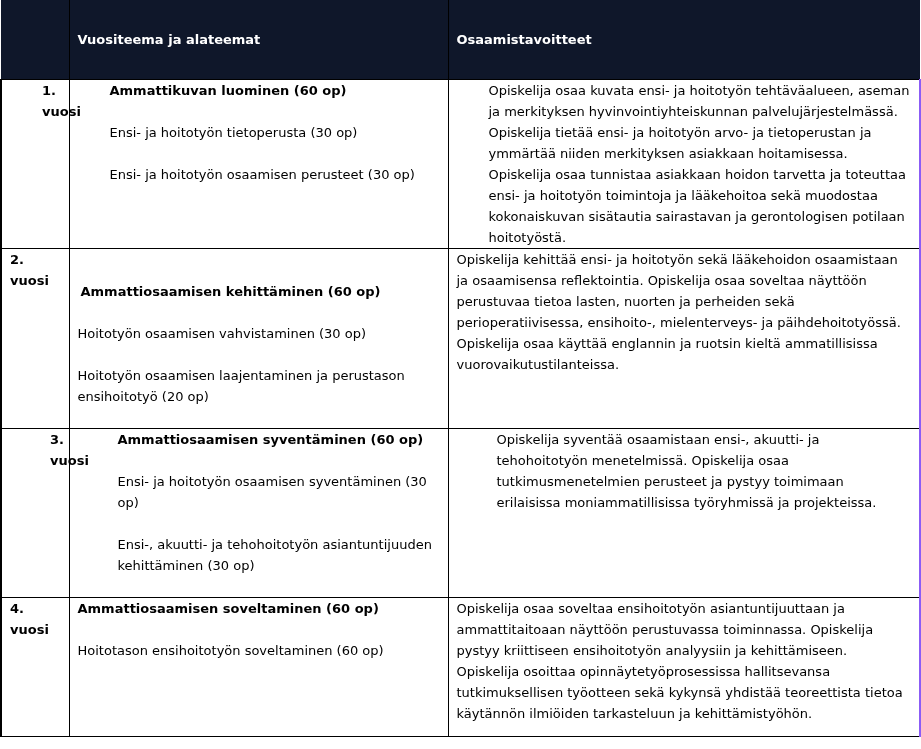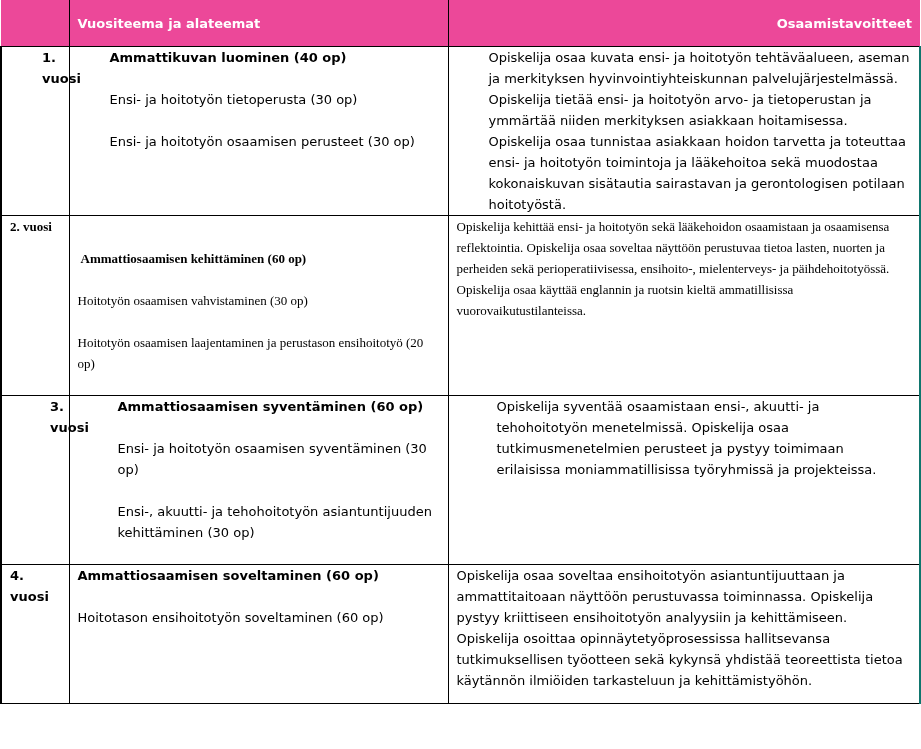--- a/index.html
+++ b/index.html
@@ -11,42 +11,42 @@
       font-size: 13px;
       line-height: 21px;
     }
     table.curr td, table.curr th {
       border: 1px solid #000;
       vertical-align: top;
       text-align: left;
       padding: 0 8px;
     }
     table.curr tr.head th {
-      background: #ec4899;
+      background: #0f172a;
       color: #ffffff;
-      height: 46px;
+      height: 79px;
       vertical-align: middle;
       font-weight: bold;
       padding-top: 0;
     }
     table.curr tr.head th:first-child { border-top: none; border-left: none; }
     table.curr tr.head th { border-top: none; }
-    table.curr tr.head th:last-child { border-right: none; text-align: right; }
+    table.curr tr.head th:last-child { border-right: none; }
     table.curr td:first-child, table.curr th:first-child { border-left: 2px solid #000; }
-    table.curr td:last-child, table.curr th:last-child { border-right: 2px solid #0f766e; }
+    table.curr td:last-child, table.curr th:last-child { border-right: 2px solid #8b5cf6; }
     .col-year { width: 68px; }
     .col-theme { width: 379px; }
     .col-goals { width: auto; }
     td.year { font-weight: bold; padding-top: 22px; }
     td.theme { padding-top: 22px; }
     td.goals { padding-top: 24px; padding-right: 12px; }
     .theme-title { font-weight: bold; margin: 0 0 21px 0; }
     .subtheme { margin: 0 0 21px 0; }
     tr.r1 td { height: 158px; padding-left: 40px; }
-    tr.r2 td { height: 148px; font-family: Liberation Serif, serif; }
+    tr.r2 td { height: 148px; }
     tr.r3 td { height: 149px; padding-left: 48px; }
     tr.r4 td { height: 138px; }
     tr.r2 .theme-title { padding-left: 3px; margin-top: 32px; }
   </style>
 </head>
 <body>
 
 <table class="curr">
   <colgroup>
     <col class="col-year">
@@ -56,21 +56,21 @@
   <tbody>
       <tr class="head">
     <th></th>
     <th>Vuositeema ja alateemat</th>
     <th>Osaamistavoitteet</th>
   </tr>
 
   <tr class="r1">
     <td class="year">1. vuosi</td>
     <td class="theme">
-      <div class="theme-title">Ammattikuvan luominen (40 op)</div>
+      <div class="theme-title">Ammattikuvan luominen (60 op)</div>
       <div class="subtheme">Ensi- ja hoitotyön tietoperusta (30 op)</div>
       <div class="subtheme">Ensi- ja hoitotyön osaamisen perusteet (30 op)</div>
     </td>
     <td class="goals">Opiskelija osaa kuvata ensi- ja hoitotyön tehtäväalueen, aseman ja merkityksen hyvinvointiyhteiskunnan palvelujärjestelmässä. Opiskelija tietää ensi- ja hoitotyön arvo- ja tietoperustan ja ymmärtää niiden merkityksen asiakkaan hoitamisessa. Opiskelija osaa tunnistaa asiakkaan hoidon tarvetta ja toteuttaa ensi- ja hoitotyön toimintoja ja lääkehoitoa sekä muodostaa kokonaiskuvan sisätautia sairastavan ja gerontologisen potilaan hoitotyöstä.</td>
   </tr>
 
   <tr class="r2">
     <td class="year">2. vuosi</td>
     <td class="theme">
       <div class="theme-title">Ammattiosaamisen kehittäminen (60 op)</div>

